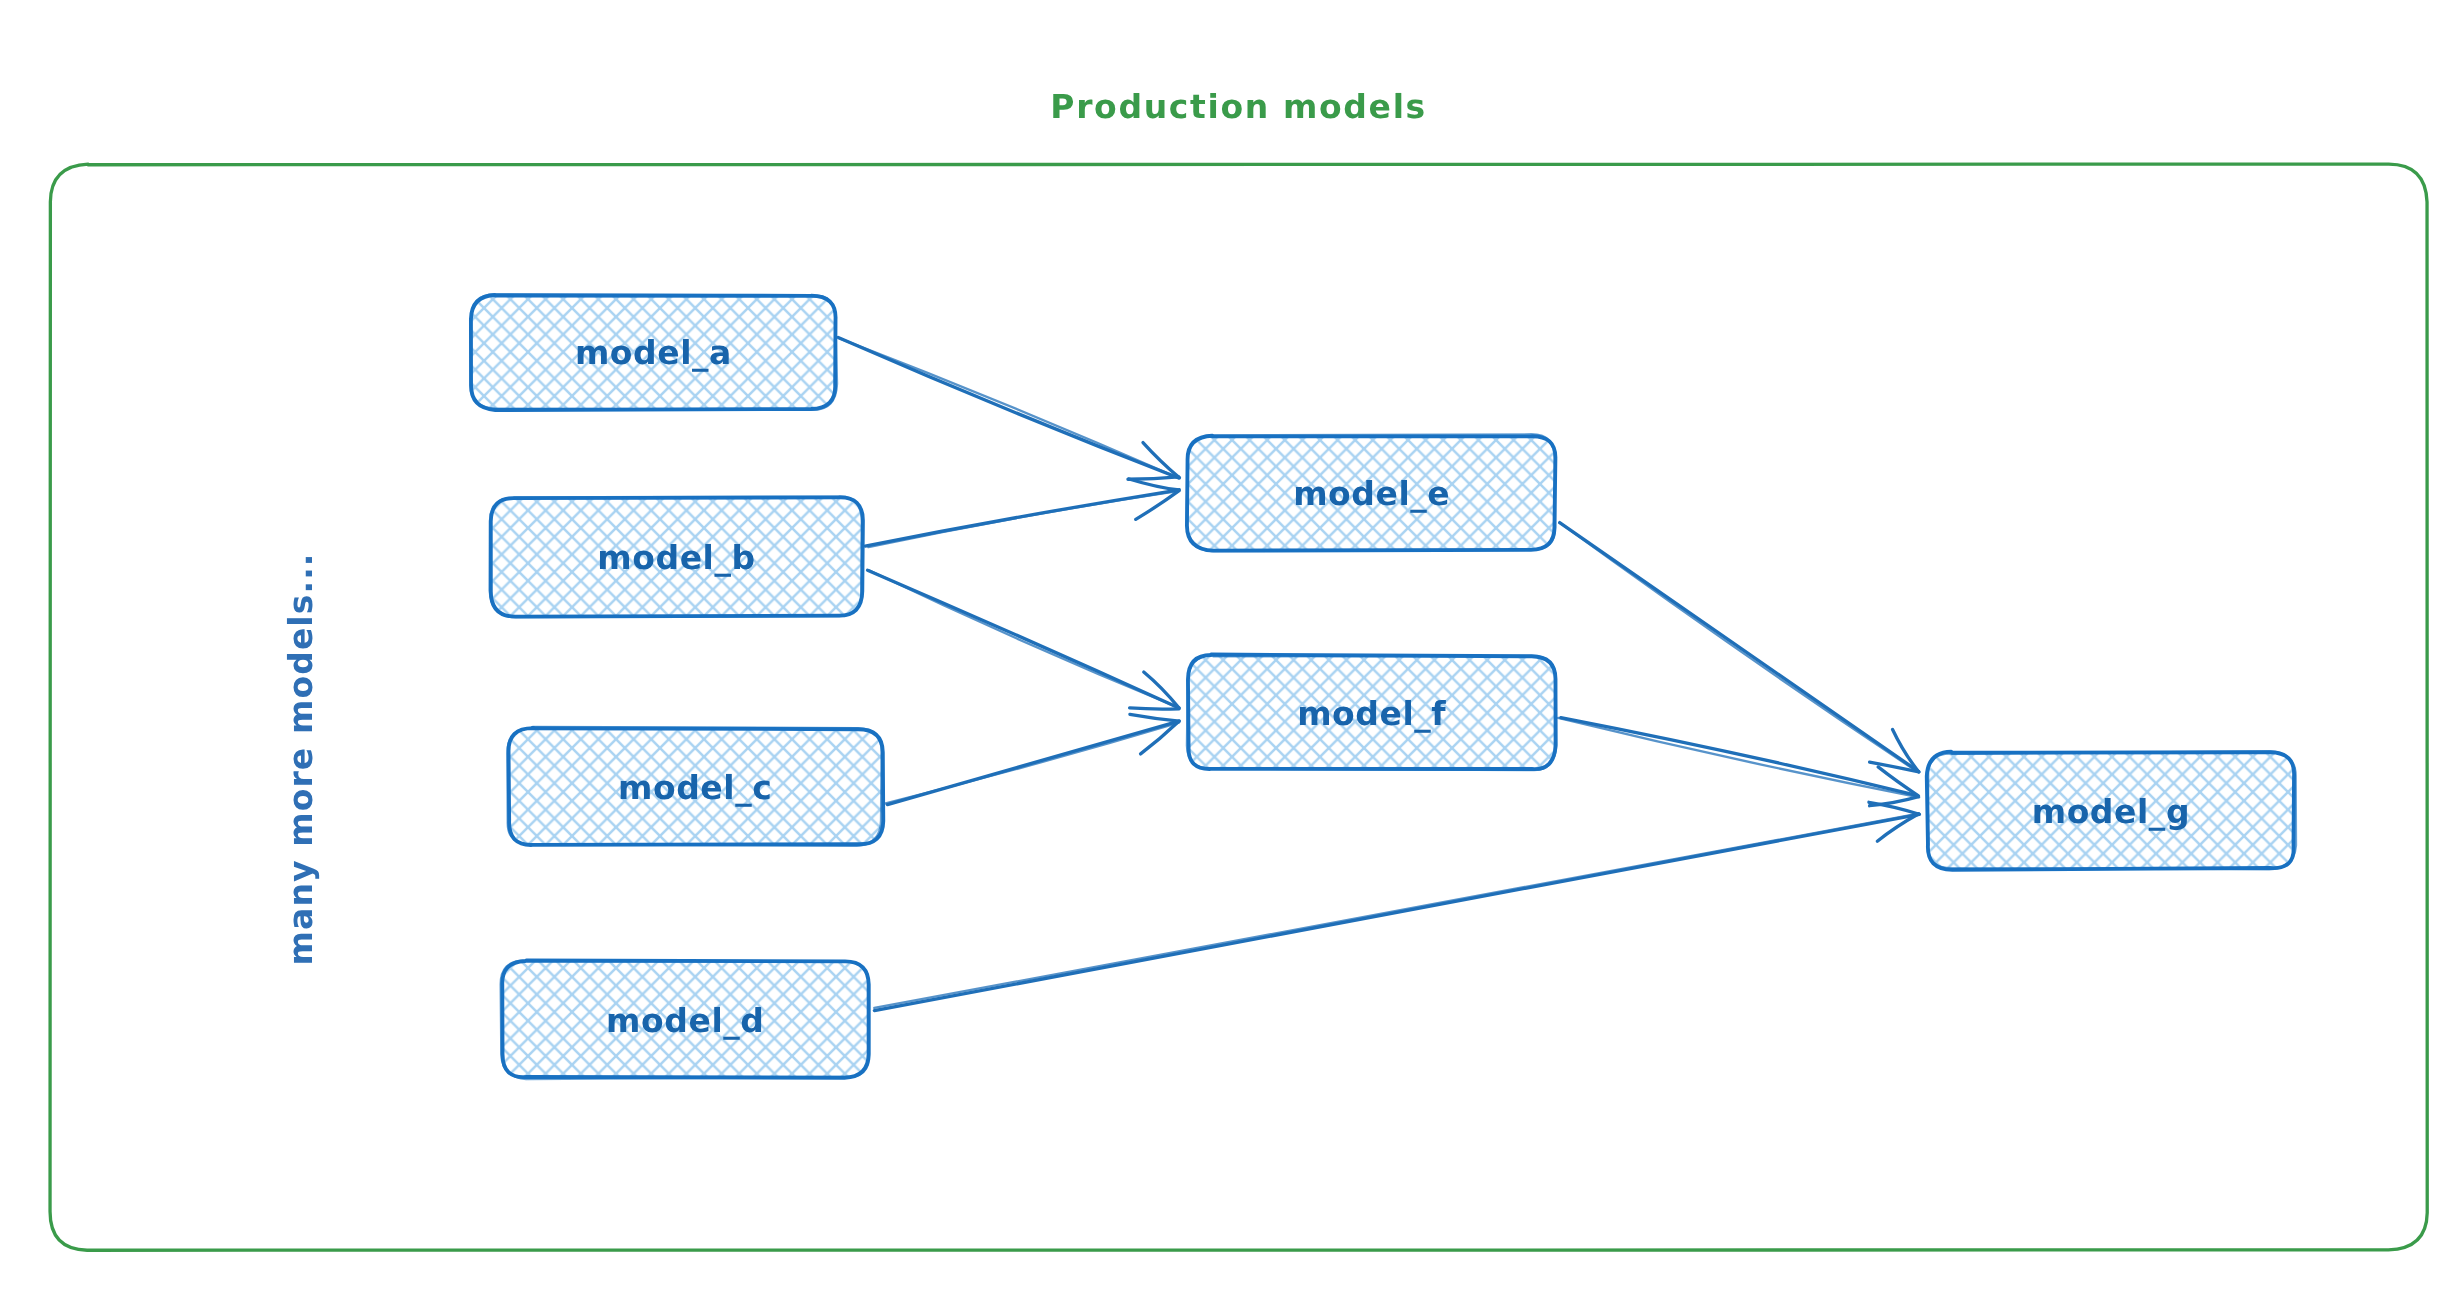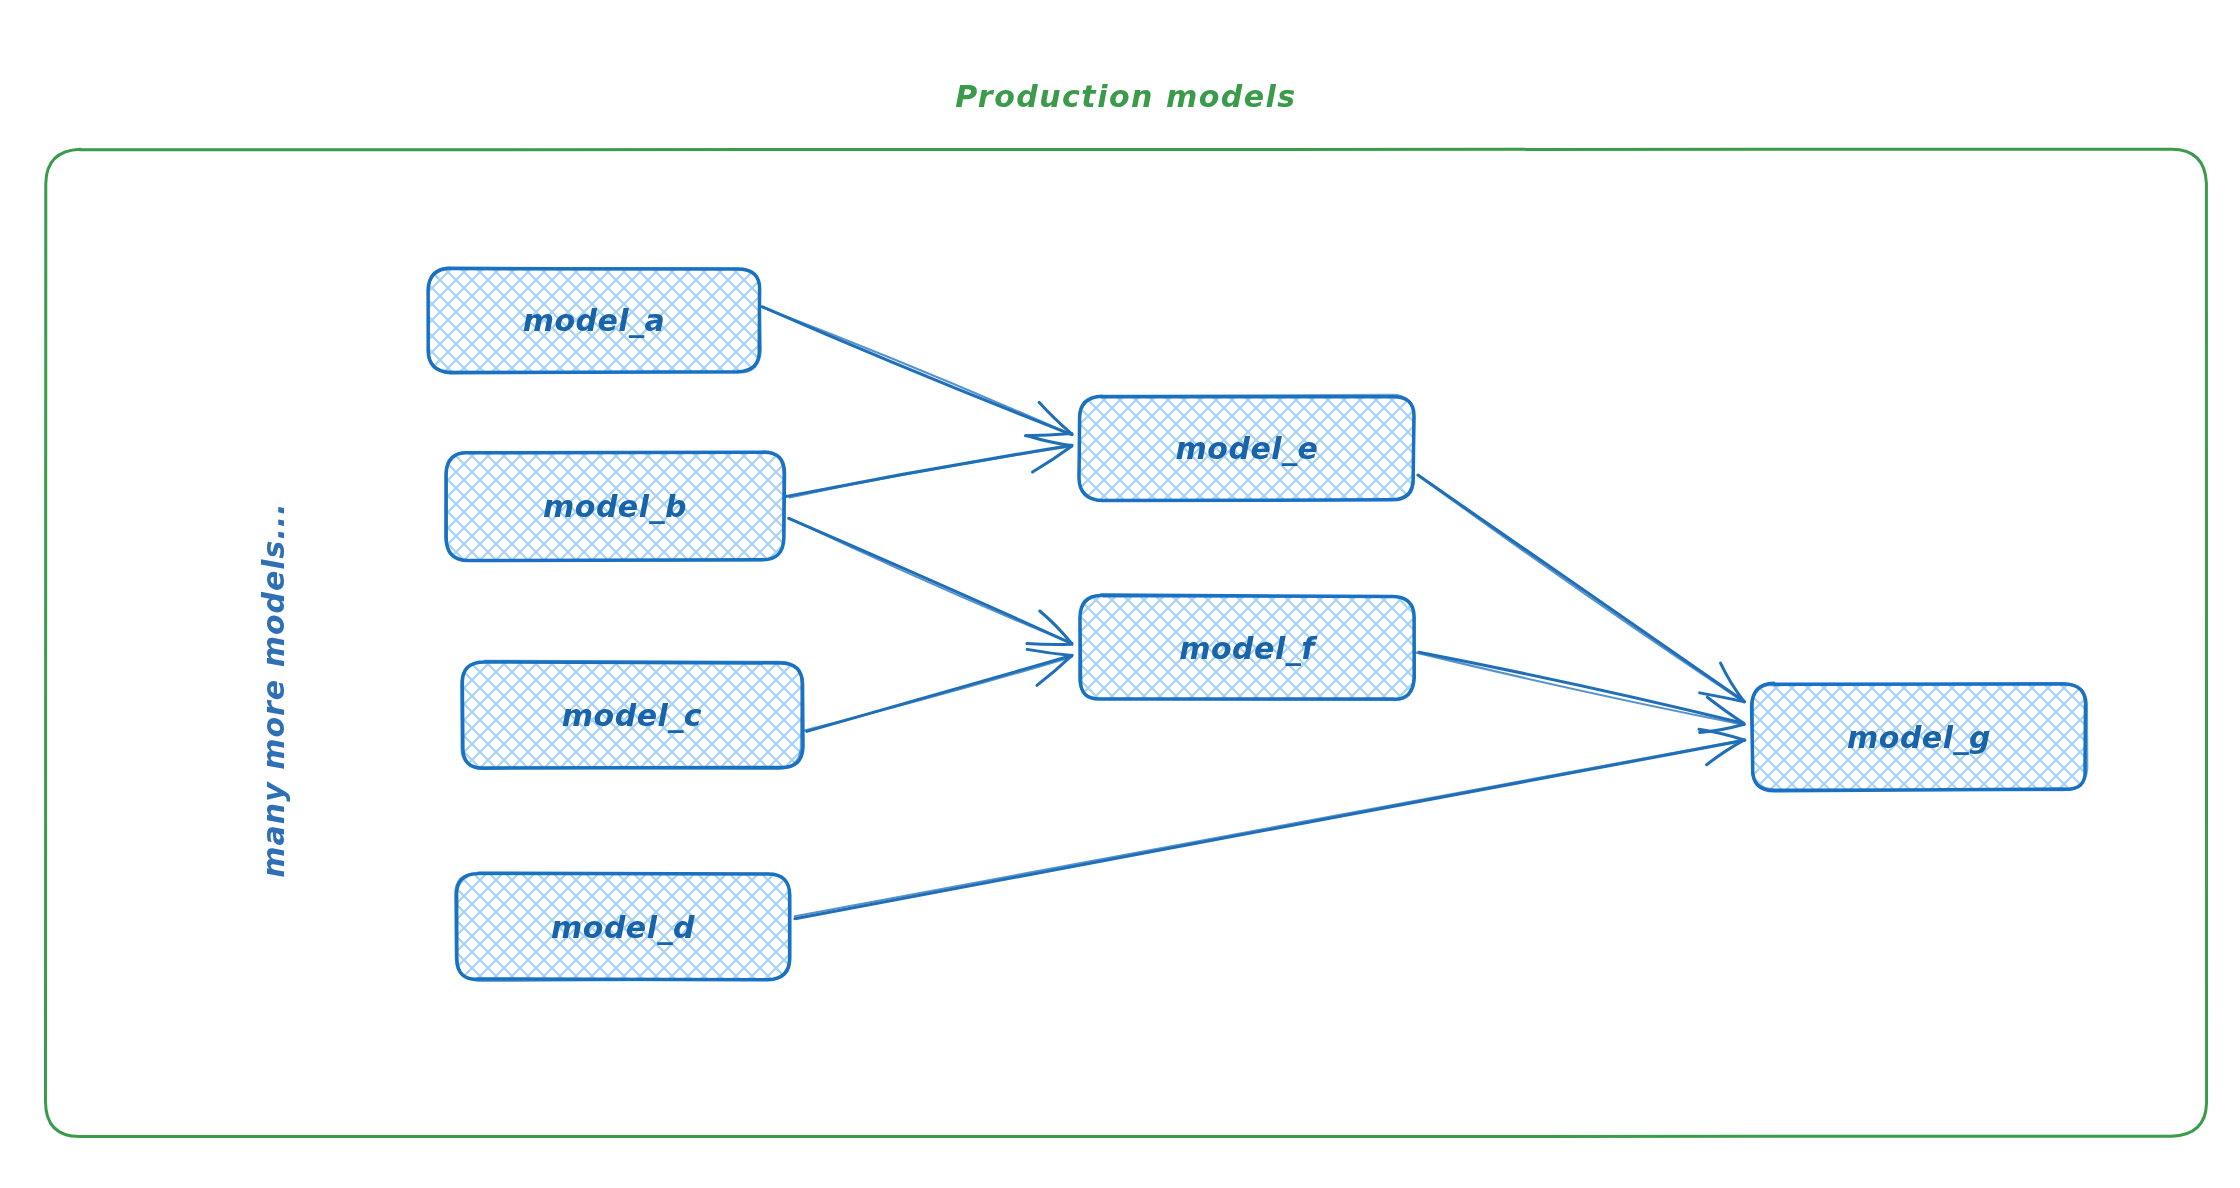--- a/index.html
+++ b/index.html
@@ -12,21 +12,20 @@
     height: 1188px;
     font-family: "DejaVu Sans", sans-serif;
     overflow: hidden;
     position: relative;
   }
   #stage {
     position: absolute;
     left: 0; top: 0;
     width: 2240px;
     height: 1188px;
-    font-style: italic;
   }
   #diagram-svg {
     position: absolute;
     left: 0; top: 0;
     width: 2240px;
     height: 1188px;
     display: block;
   }
   .node-label {
     font-family: "DejaVu Sans", sans-serif;

